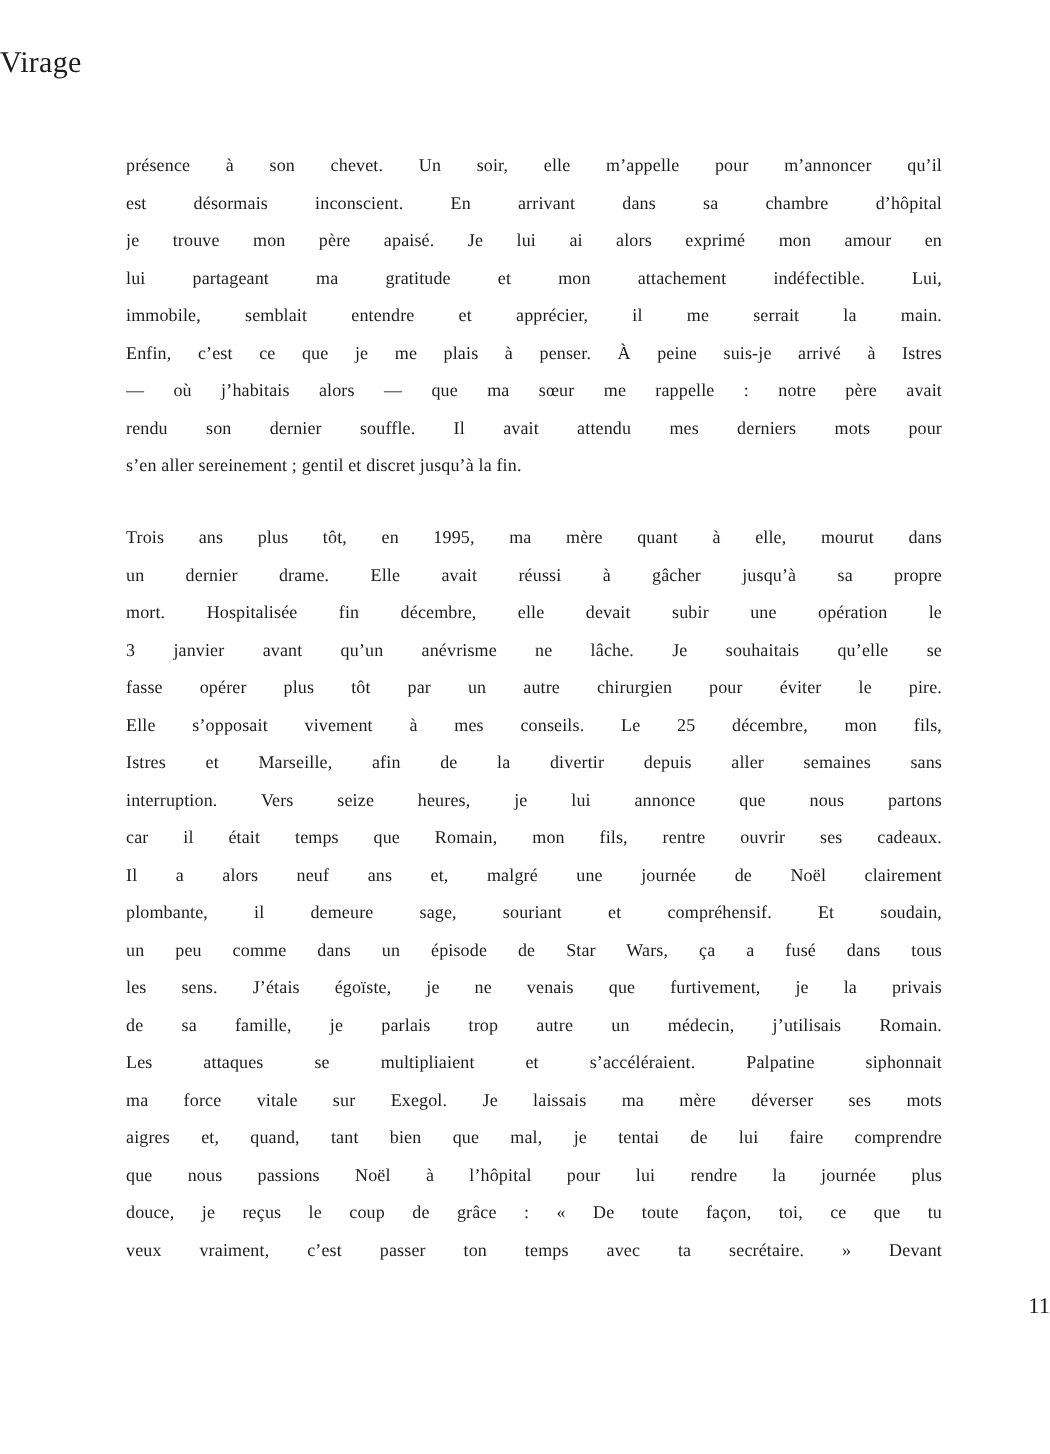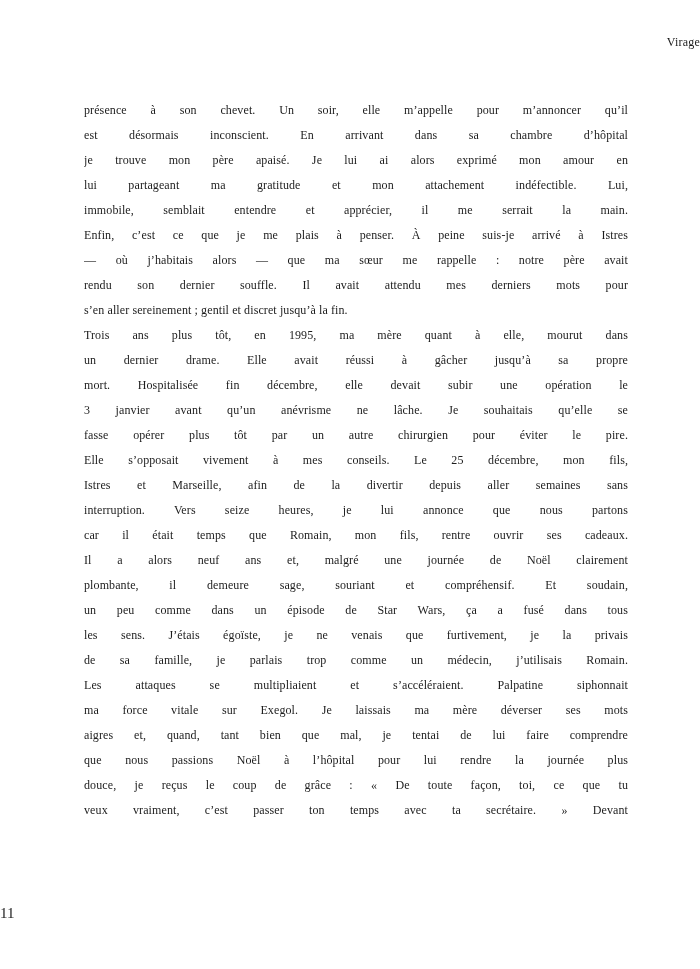--- a/index.html
+++ b/index.html
@@ -10,51 +10,51 @@
     color: #1c1c1c;
     font-family: "Liberation Serif", serif;
     position: relative;
     overflow: hidden;
   }
   .running-header {
     position: absolute;
     top: 32px;
     left: 0;
     width: 100%;
-    text-align: right;
-    font-size: 12px;
+    text-align: left;
+    font-size: 20px;
     line-height: 20px;
     letter-spacing: 0.2px;
   }
   .page-body {
     position: absolute;
     top: 98px;
     left: 84px;
     width: 544px;
   }
   .paragraph { margin: 0; }
-  .paragraph + .paragraph { }
+  .paragraph + .paragraph { margin-top: 23px; }
   .line {
     font-size: 12px;
     line-height: 25px;
     height: 25px;
     text-align: justify;
     text-align-last: justify;
     overflow: hidden;
     letter-spacing: 0.1px;
   }
   .line-unjustified {
     text-align-last: left;
   }
   .page-number {
     position: absolute;
-    top: 903px;
+    top: 861px;
     left: 0;
     width: 100%;
-    text-align: left;
+    text-align: right;
     font-size: 15px;
     line-height: 20px;
   }
 </style>
 </head>
 <body>
 
 <div class="running-header">Virage</div>
 
 <div class="page-body">
@@ -76,21 +76,21 @@
       <div class="line">3 janvier avant qu’un anévrisme ne lâche. Je souhaitais qu’elle se</div>
       <div class="line">fasse opérer plus tôt par un autre chirurgien pour éviter le pire.</div>
       <div class="line">Elle s’opposait vivement à mes conseils. Le 25 décembre, mon fils,</div>
       <div class="line">Istres et Marseille, afin de la divertir depuis aller semaines sans</div>
       <div class="line">interruption. Vers seize heures, je lui annonce que nous partons</div>
       <div class="line">car il était temps que Romain, mon fils, rentre ouvrir ses cadeaux.</div>
       <div class="line">Il a alors neuf ans et, malgré une journée de Noël clairement</div>
       <div class="line">plombante, il demeure sage, souriant et compréhensif. Et soudain,</div>
       <div class="line">un peu comme dans un épisode de Star Wars, ça a fusé dans tous</div>
       <div class="line">les sens. J’étais égoïste, je ne venais que furtivement, je la privais</div>
-      <div class="line">de sa famille, je parlais trop comme un médecin, j’utilisais Romain.</div>
+      <div class="line">de sa famille, je parlais trop autre un médecin, j’utilisais Romain.</div>
       <div class="line">Les attaques se multipliaient et s’accéléraient. Palpatine siphonnait</div>
       <div class="line">ma force vitale sur Exegol. Je laissais ma mère déverser ses mots</div>
       <div class="line">aigres et, quand, tant bien que mal, je tentai de lui faire comprendre</div>
       <div class="line">que nous passions Noël à l’hôpital pour lui rendre la journée plus</div>
       <div class="line">douce, je reçus le coup de grâce : « De toute façon, toi, ce que tu</div>
       <div class="line">veux vraiment, c’est passer ton temps avec ta secrétaire. » Devant</div>
     </div>
   </div>
 
 <div class="page-number">11</div>

